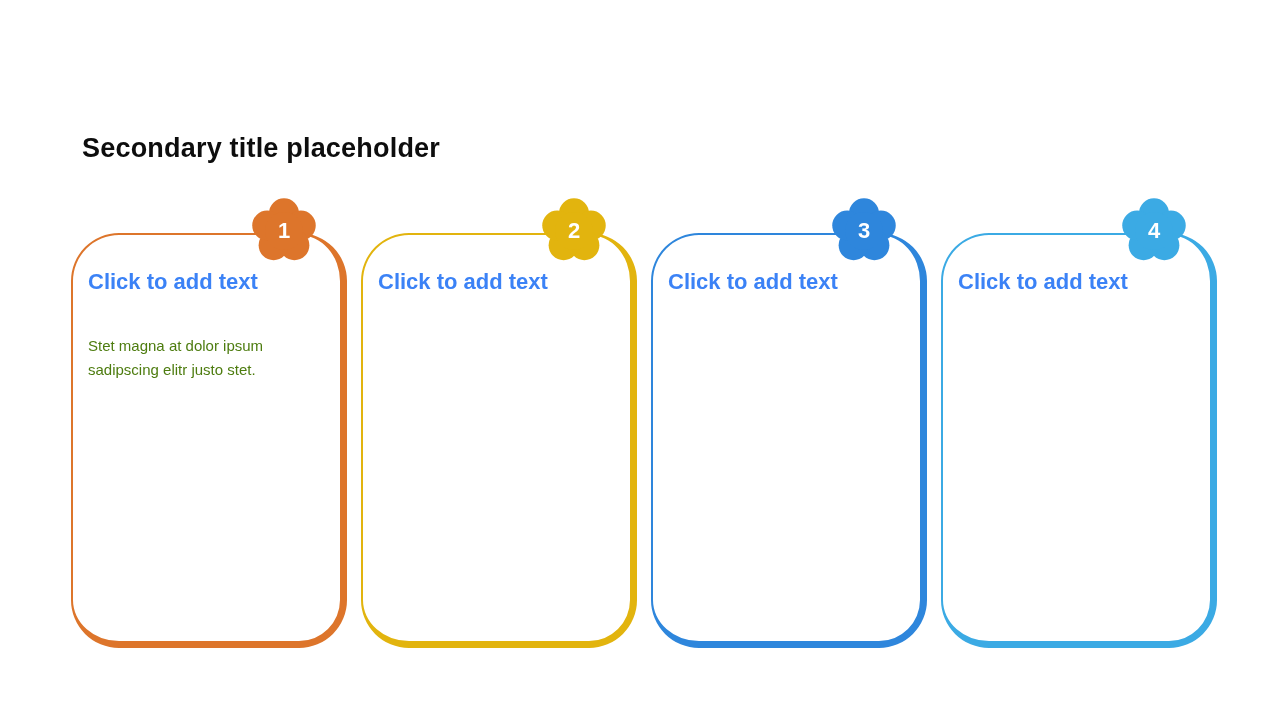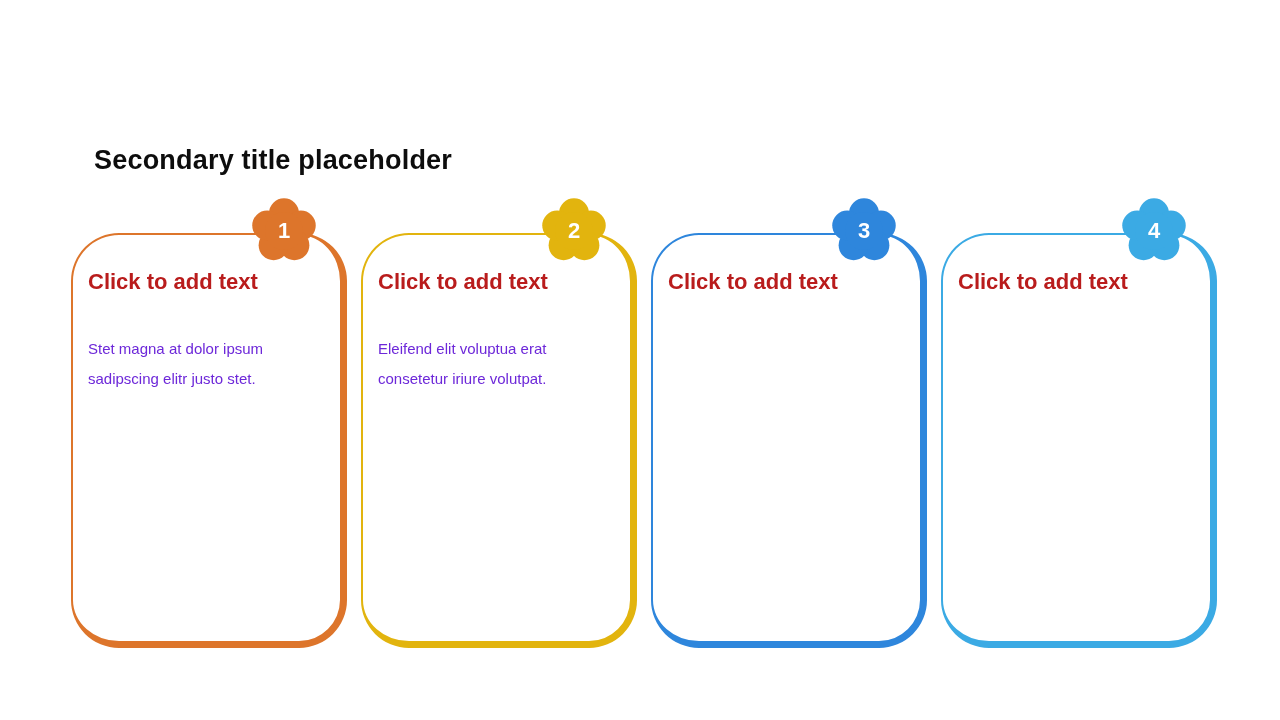--- a/index.html
+++ b/index.html
@@ -6,21 +6,21 @@
   body {
     width: 1280px; height: 720px;
     background: #ffffff;
     font-family: "Liberation Sans", sans-serif;
     position: relative;
     overflow: hidden;
   }
   .slide-title {
     position: absolute;
     left: 82px; top: 133px;
-    margin: 12px;
+    margin: 0;
     font-size: 27px;
     font-weight: bold;
     color: #0d0d0d;
     letter-spacing: 0.2px;
   }
   .cards-row {
     position: absolute;
     left: 71px; top: 233px;
     display: flex;
     gap: 14px;
@@ -56,28 +56,28 @@
     font-size: 22px;
     font-weight: bold;
     line-height: 1;
     z-index: 1;
   }
   .card-heading {
     margin: 34px 18px 0 15px;
     font-size: 22px;
     font-weight: bold;
     line-height: 1.15;
-    color: #b91c1c;
+    color: #3b82f6;
   }
   .card-body {
     margin: 40px 0 0 15px;
     max-width: 210px;
     font-size: 15px;
-    line-height: 30px;
-    color: #6d28d9;
+    line-height: 24px;
+    color: #4d7c0f;
   }
 </style>
 </head>
 <body>
 
 <h1 class="slide-title">Secondary title placeholder</h1>
 
 <div class="cards-row">
 
   <div class="step-card" style="--accent: #DD752B;">
@@ -102,21 +102,20 @@
         <circle cx="50" cy="24" r="22"></circle>
           <circle cx="74.7" cy="41.9" r="22"></circle>
           <circle cx="65.3" cy="71" r="22"></circle>
           <circle cx="34.7" cy="71" r="22"></circle>
           <circle cx="25.3" cy="41.9" r="22"></circle>
           <circle cx="50" cy="50" r="28"></circle>
       </svg>
       <span class="badge-num">2</span>
     </div>
     <h2 class="card-heading">Click to add text</h2>
-    <p class="card-body">Eleifend elit voluptua erat consetetur iriure volutpat.</p>
   </div>
 
   <div class="step-card" style="--accent: #2E86DC;">
     <div class="badge">
       <svg viewBox="0 0 100 100" aria-hidden="true">
         <circle cx="50" cy="24" r="22"></circle>
           <circle cx="74.7" cy="41.9" r="22"></circle>
           <circle cx="65.3" cy="71" r="22"></circle>
           <circle cx="34.7" cy="71" r="22"></circle>
           <circle cx="25.3" cy="41.9" r="22"></circle>

